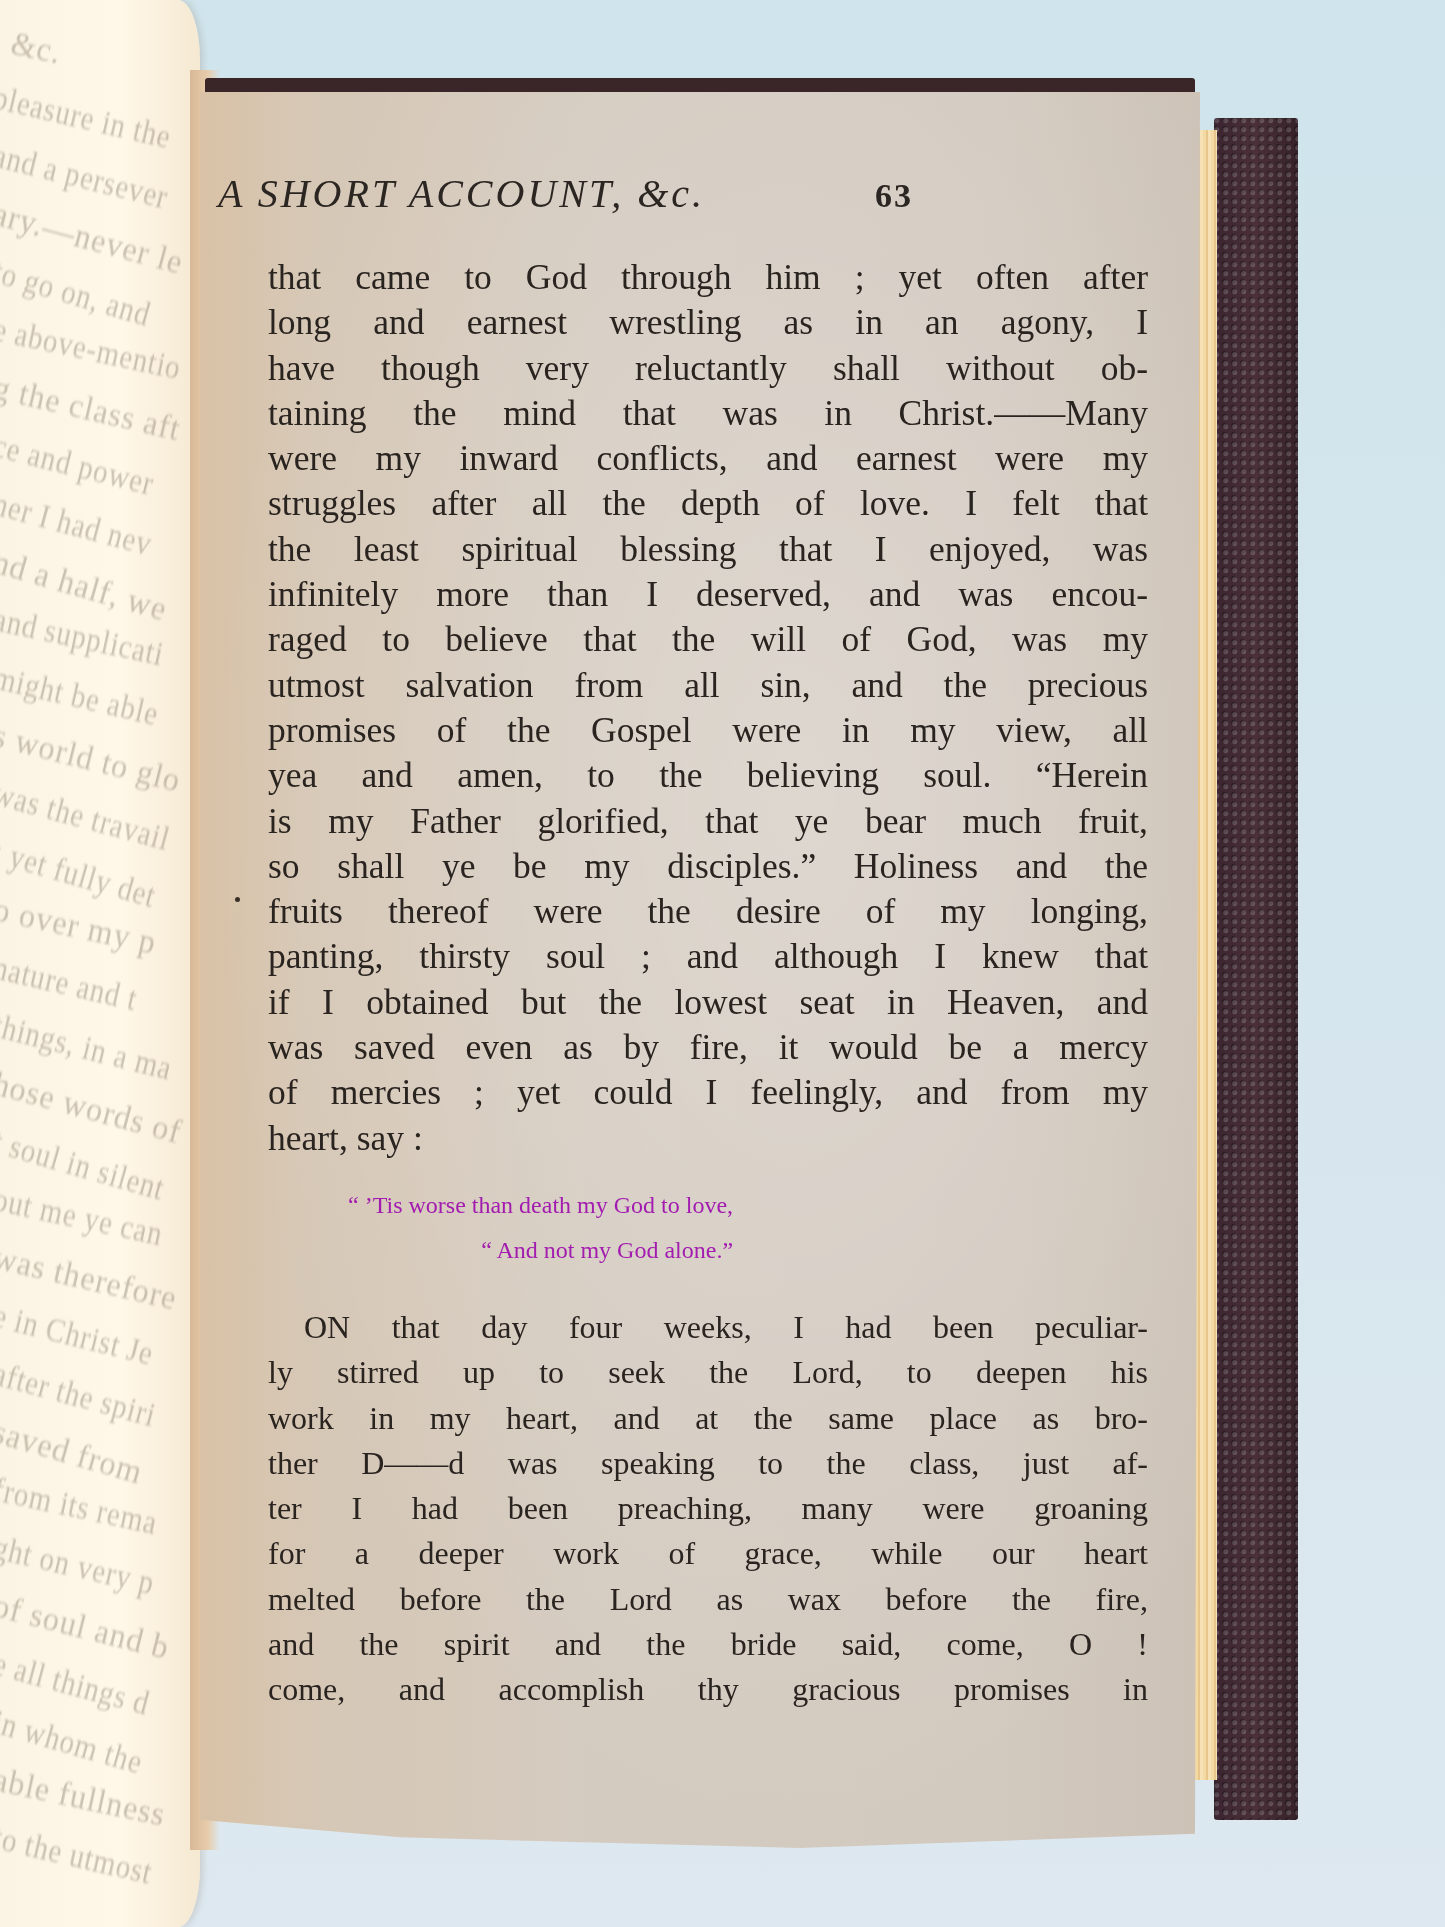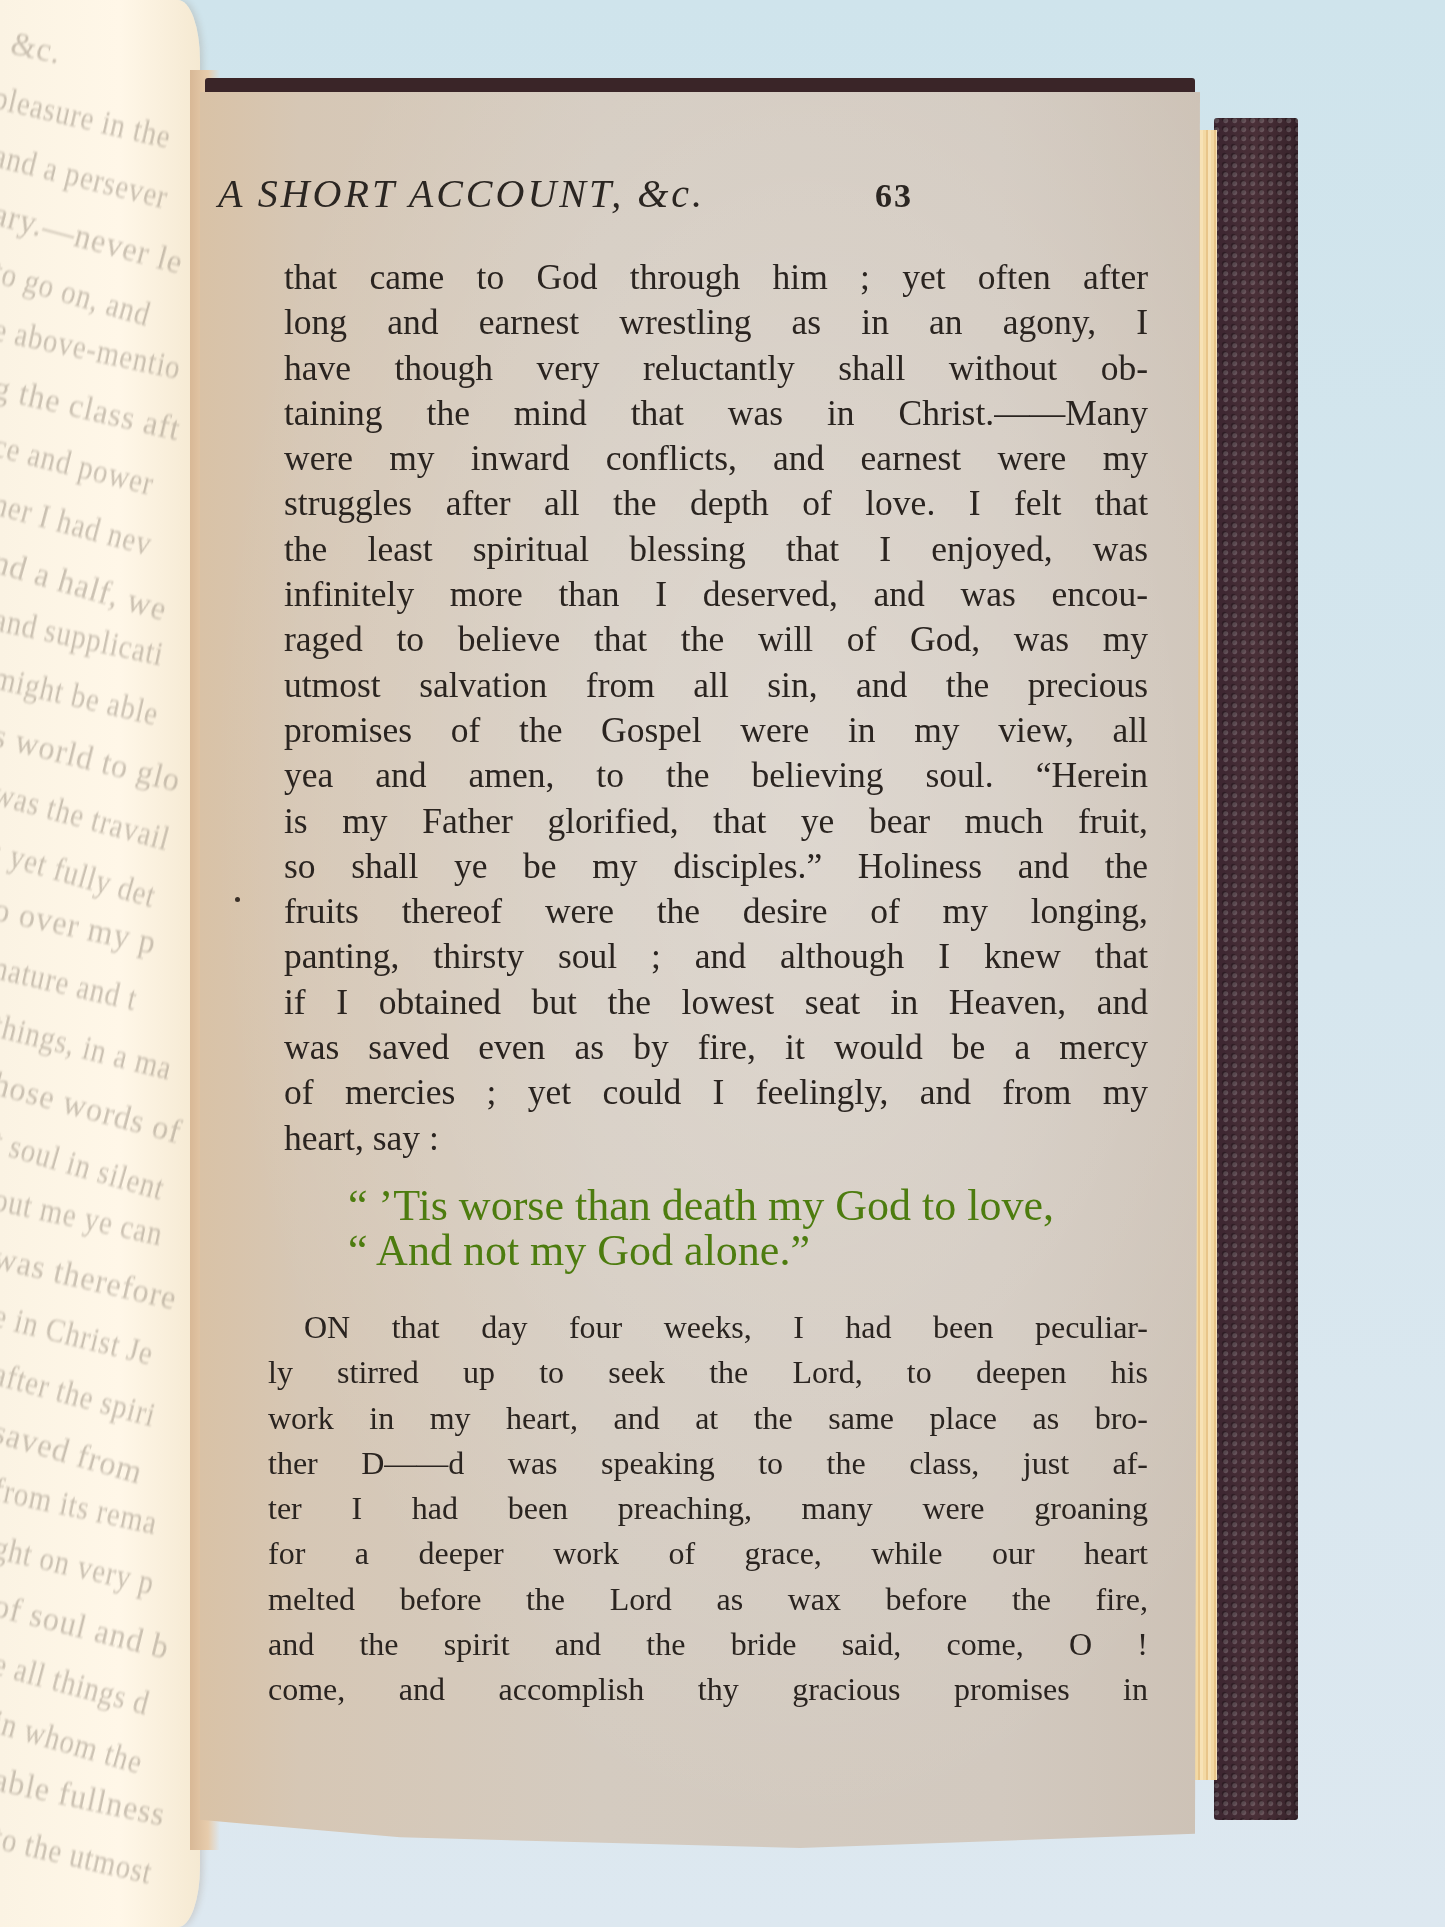--- a/index.html
+++ b/index.html
@@ -61,25 +61,25 @@
   }
   .running-title {
     font-style: italic; font-size: 40px; letter-spacing: 3px; margin-right: 170px;
   }
   .page-num { font-size: 34px; font-weight: bold; letter-spacing: 2px; margin-right: 10px; }
   .body-text {
     position: absolute; left: 268px; top: 255px; width: 880px;
     color: #2a2420; font-size: 35.5px; line-height: 45.3px;
     text-align: justify; text-align-last: justify;
   }
-  .body-text .ln { display: block; white-space: nowrap; text-align: justify; text-align-last: justify; margin-left: 16px; }
+  .body-text .ln { display: block; white-space: nowrap; text-align: justify; text-align-last: justify; }
   .body-text .ln.last { text-align-last: left; }
   .verse {
-    position: absolute; left: 348px; top: 1183px; color: #4d7c0f;
-    font-size: 44px; line-height: 45px;
+    position: absolute; left: 348px; top: 1183px; color: #a21caf;
+    font-size: 24px; line-height: 45px; text-align: right;
   }
   .para2 {
     position: absolute; left: 268px; top: 1305px; width: 880px;
     color: #2a2420; font-size: 32px; line-height: 45.3px;
   }
   .para2 .ln { display: block; white-space: nowrap; text-align: justify; text-align-last: justify; }
   .small-caps { font-variant: small-caps; }
   .marker-dot {
     position: absolute; left: 235px; top: 897px; width: 5px; height: 5px;
     border-radius: 50%; background: #3a3028;

